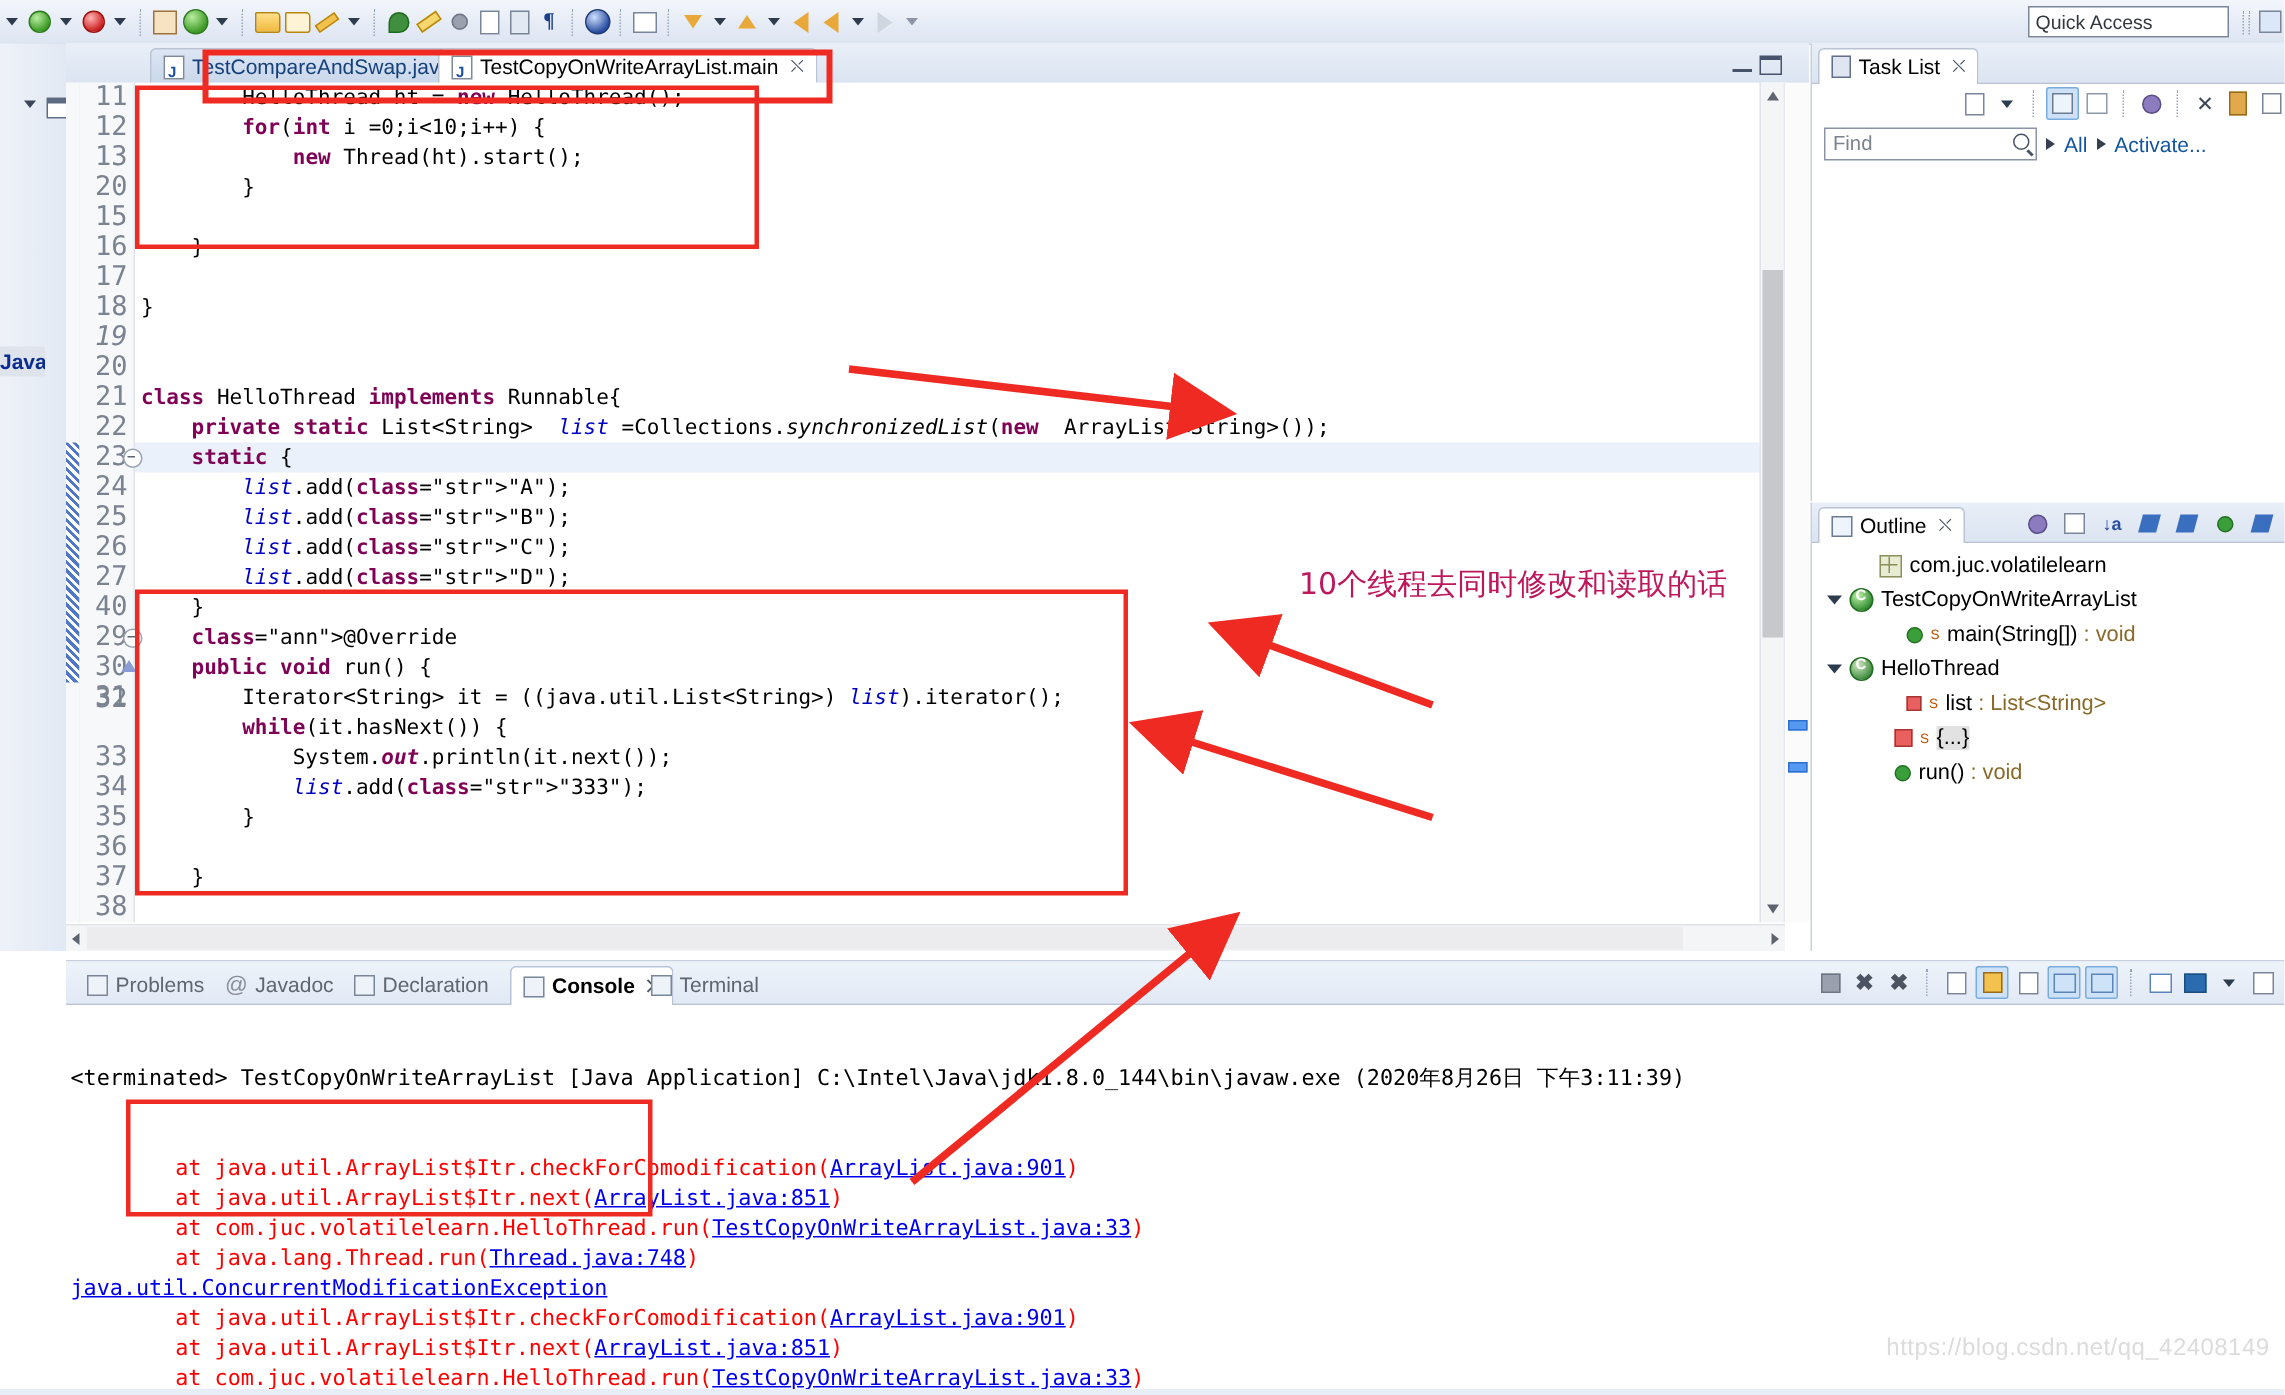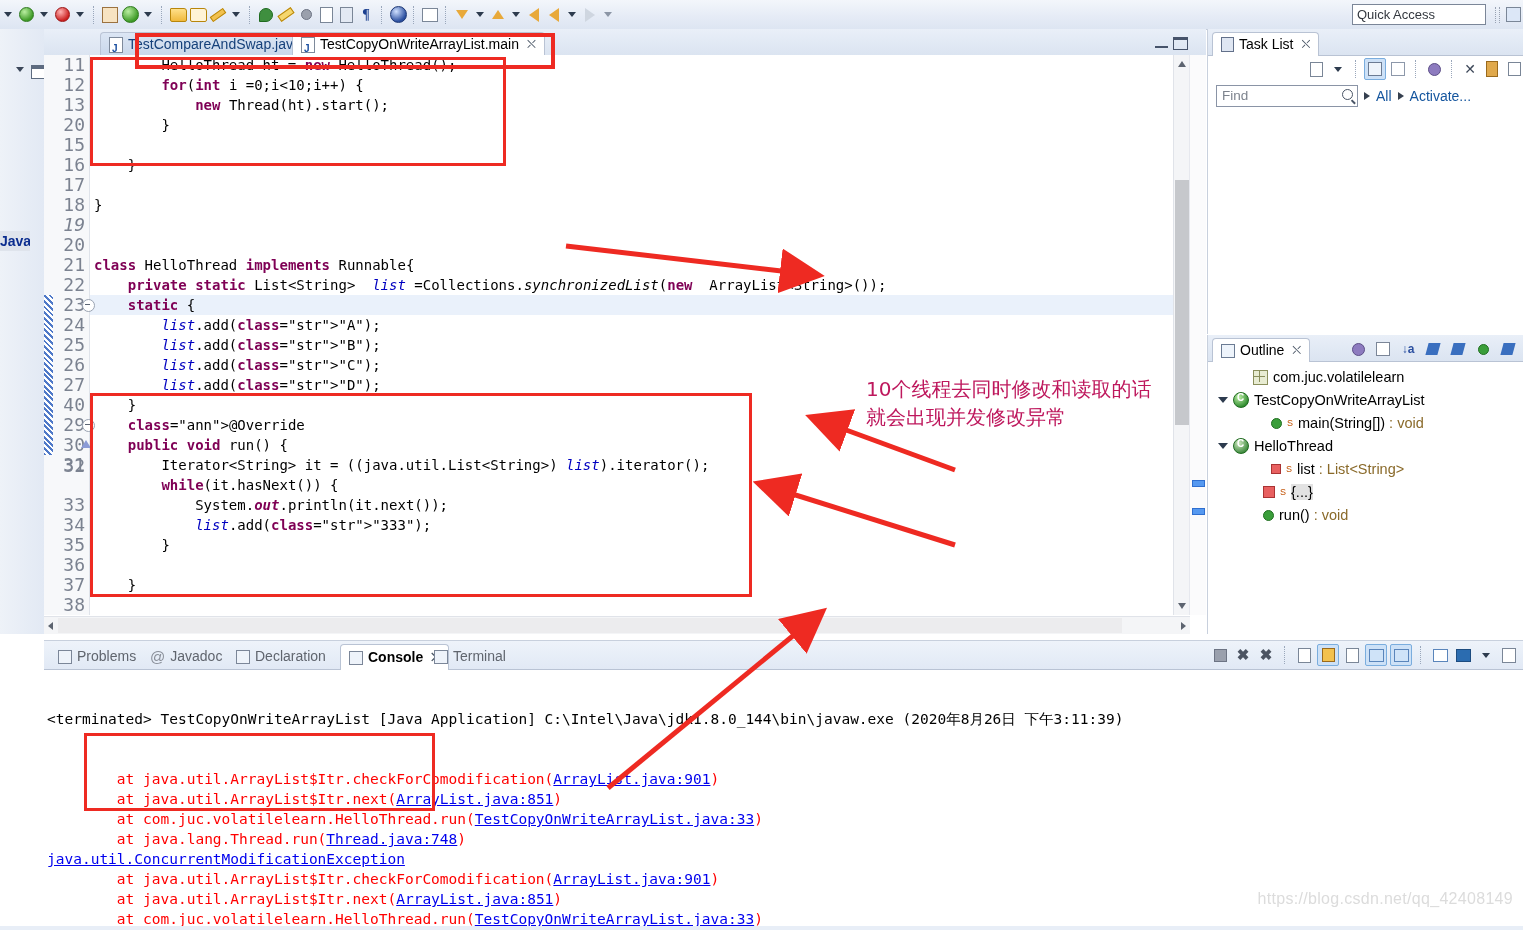--- a/index.html
+++ b/index.html
@@ -531,17 +531,16 @@
   </defs>
   <line x1="566" y1="246" x2="790" y2="272" stroke="#ee2a22" stroke-width="5" marker-end="url(#ah)"></line>
   <line x1="955" y1="470" x2="838" y2="427" stroke="#ee2a22" stroke-width="5" marker-end="url(#ah)"></line>
   <line x1="955" y1="545" x2="786" y2="492" stroke="#ee2a22" stroke-width="5" marker-end="url(#ah)" transform="translate(0,0)"></line>
   <line x1="790" y1="550" x2="780" y2="540" stroke="#ee2a22" stroke-width="0"></line>
   <line x1="608" y1="788" x2="800" y2="630" stroke="#ee2a22" stroke-width="5" marker-end="url(#ah)"></line>
 </svg>
 
 <div id="ann-text">
   <div>10个线程去同时修改和读取的话</div>
-  <div>就会出现并发修改异常</div>
 </div>
 
 <div id="watermark">https://blog.csdn.net/qq_42408149</div>
 <div id="bottom-edge"></div>
 
 </body></html>

